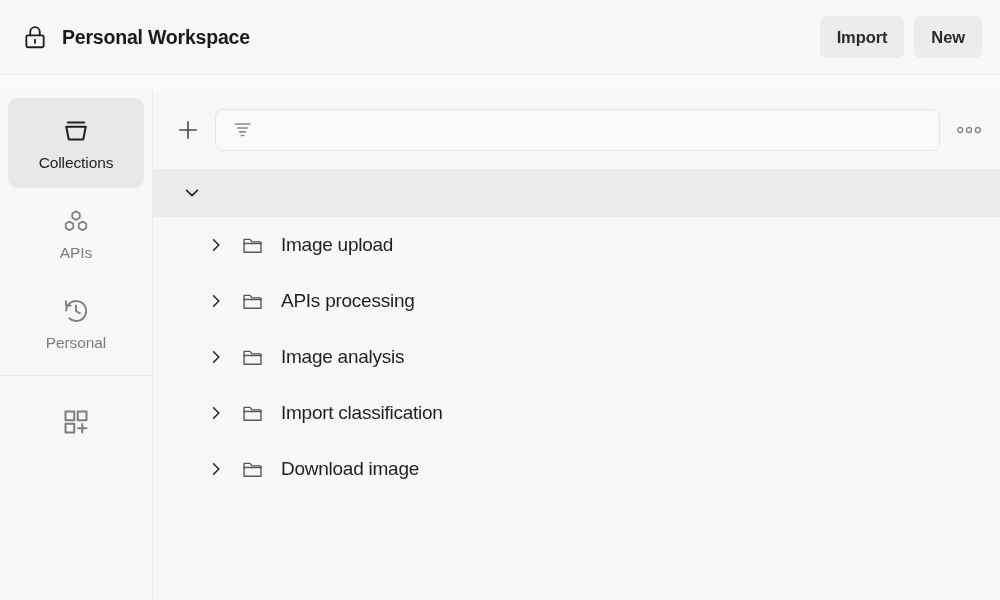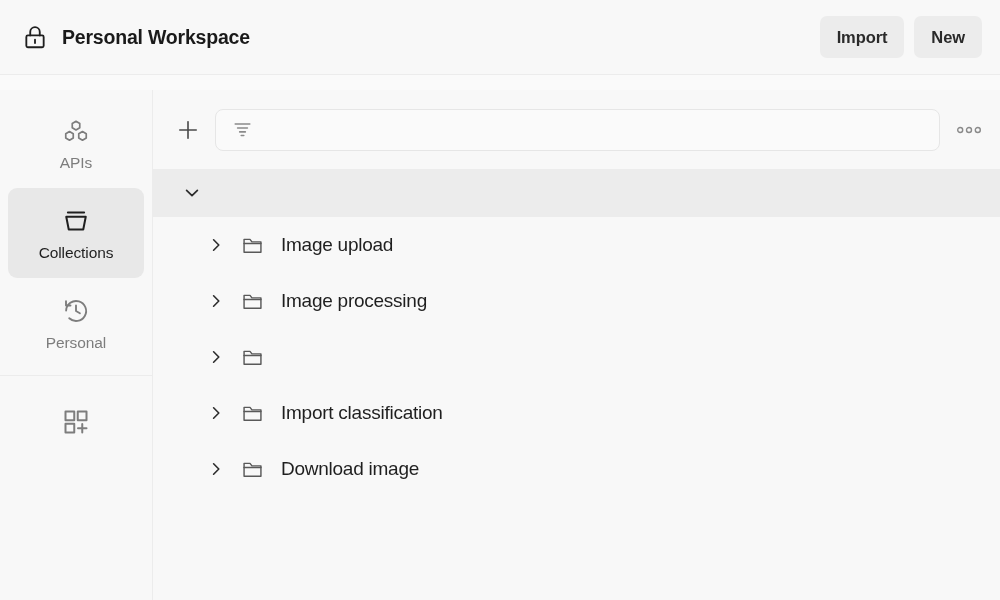--- a/index.html
+++ b/index.html
@@ -285,39 +285,39 @@
     <div class="header-actions">
       <button class="hbtn">Import</button>
       <button class="hbtn">New</button>
     </div>
   </div>
 
   <div class="body">
 
     <div class="sidebar">
 
+      <div class="nav-item active">
+        <span class="nav-icon">
+          <svg viewBox="0 0 24 24" fill="none" stroke="currentColor" stroke-width="1.6" stroke-linecap="round" stroke-linejoin="round">
+            <line x1="5.5" y1="5.2" x2="18.5" y2="5.2"></line>
+            <path d="M4.2 8.6h15.6l-2 10.2H6.2z"></path>
+          </svg>
+        </span>
+        <span class="nav-label">Collections</span>
+      </div>
+
       <div class="nav-item">
         <span class="nav-icon">
           <svg viewBox="0 0 24 24" fill="none" stroke="currentColor" stroke-width="1.35" stroke-linejoin="round">
             <polygon points="12,4.2 15,6 15,9.4 12,11.2 9,9.4 9,6"></polygon>
             <polygon points="6.8,12.4 9.8,14.2 9.8,17.6 6.8,19.4 3.8,17.6 3.8,14.2"></polygon>
             <polygon points="17.2,12.4 20.2,14.2 20.2,17.6 17.2,19.4 14.2,17.6 14.2,14.2"></polygon>
           </svg>
         </span>
         <span class="nav-label">APIs</span>
-      </div>
-
-      <div class="nav-item active">
-        <span class="nav-icon">
-          <svg viewBox="0 0 24 24" fill="none" stroke="currentColor" stroke-width="1.6" stroke-linecap="round" stroke-linejoin="round">
-            <line x1="5.5" y1="5.2" x2="18.5" y2="5.2"></line>
-            <path d="M4.2 8.6h15.6l-2 10.2H6.2z"></path>
-          </svg>
-        </span>
-        <span class="nav-label">Collections</span>
       </div>
 
       <div class="nav-item">
         <span class="nav-icon">
           <svg viewBox="0 0 24 24" fill="none" stroke="currentColor" stroke-width="1.5" stroke-linecap="round" stroke-linejoin="round">
             <path d="M4.1 11.6a8 8 0 1 1 2.5 6.2"></path>
             <polyline points="7.6,7.6 4.0,7.6 4.0,4.1"></polyline>
             <polyline points="12,7.6 12,12 15.1,13.8"></polyline>
           </svg>
         </span>
@@ -404,35 +404,36 @@
             <svg viewBox="0 0 16 16" fill="none" stroke="currentColor" stroke-width="1.6" stroke-linecap="round" stroke-linejoin="round">
               <polyline points="5.6,2.8 10.8,8 5.6,13.2"></polyline>
             </svg>
           </span>
           <span class="folder-icon">
             <svg viewBox="0 0 24 24" fill="none" stroke="currentColor" stroke-width="1.5" stroke-linecap="round" stroke-linejoin="round">
               <path d="M3.2 19V5.6h6.2l2 2.6h9.4V19z"></path>
               <line x1="3.2" y1="9.9" x2="20.8" y2="9.9"></line>
             </svg>
           </span>
-          <span class="folder-name">Image processing</span>
+          <span class="folder-name">APIs processing</span>
         </div>
 
         <div class="folder-row">
           <span class="folder-chev">
             <svg viewBox="0 0 16 16" fill="none" stroke="currentColor" stroke-width="1.6" stroke-linecap="round" stroke-linejoin="round">
               <polyline points="5.6,2.8 10.8,8 5.6,13.2"></polyline>
             </svg>
           </span>
           <span class="folder-icon">
             <svg viewBox="0 0 24 24" fill="none" stroke="currentColor" stroke-width="1.5" stroke-linecap="round" stroke-linejoin="round">
               <path d="M3.2 19V5.6h6.2l2 2.6h9.4V19z"></path>
               <line x1="3.2" y1="9.9" x2="20.8" y2="9.9"></line>
             </svg>
           </span>
+          <span class="folder-name">Image analysis</span>
         </div>
 
         <div class="folder-row">
           <span class="folder-chev">
             <svg viewBox="0 0 16 16" fill="none" stroke="currentColor" stroke-width="1.6" stroke-linecap="round" stroke-linejoin="round">
               <polyline points="5.6,2.8 10.8,8 5.6,13.2"></polyline>
             </svg>
           </span>
           <span class="folder-icon">
             <svg viewBox="0 0 24 24" fill="none" stroke="currentColor" stroke-width="1.5" stroke-linecap="round" stroke-linejoin="round">

